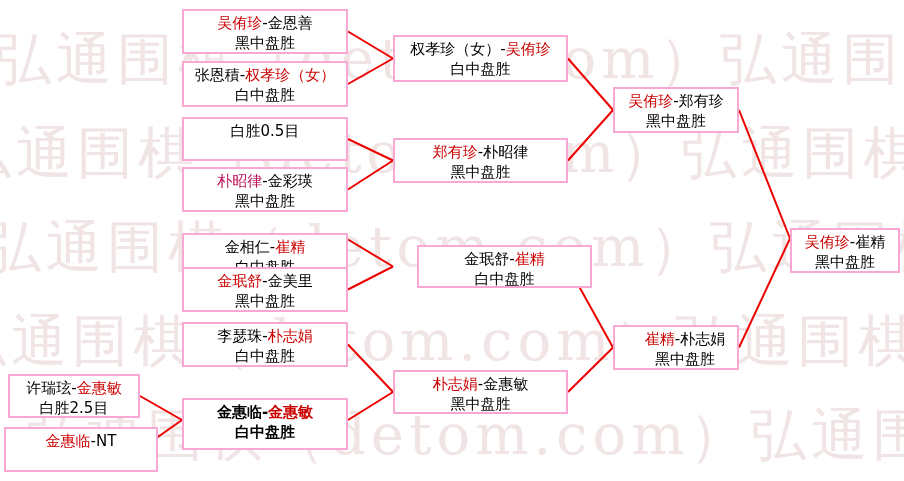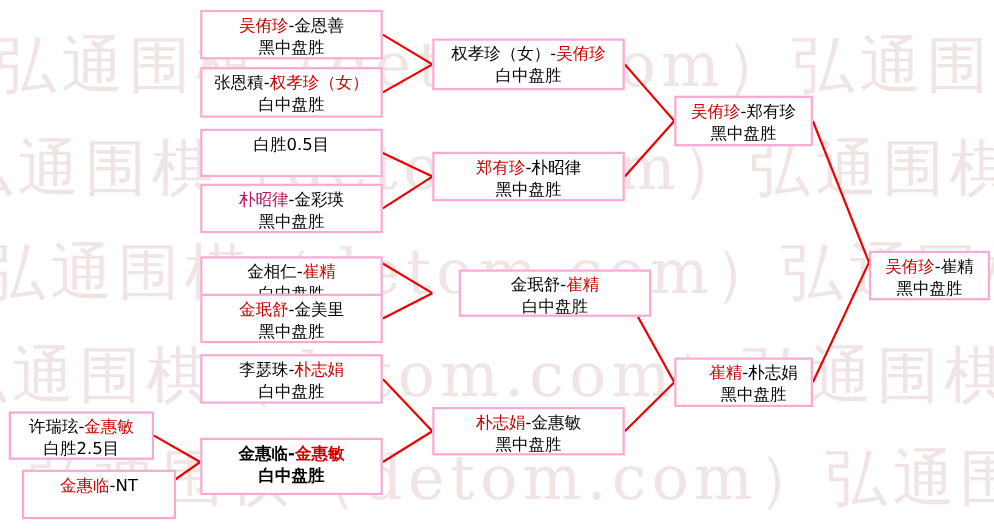--- a/index.html
+++ b/index.html
@@ -69,21 +69,21 @@
       <line x1="568" y1="266.5" x2="613" y2="347.5" stroke="#ee0000" stroke-width="2"></line>
       <line x1="568" y1="392" x2="613" y2="347.5" stroke="#ee0000" stroke-width="2"></line>
       <line x1="739" y1="110" x2="790" y2="238.5" stroke="#ee0000" stroke-width="2"></line>
       <line x1="739" y1="347.5" x2="790" y2="238.5" stroke="#ee0000" stroke-width="2"></line>
     </svg>
   <div>
       <div class="match" style="left: 8px; top: 374px; width: 132px; height: 44px;">
         <div class="l1"><span class="">许瑞玹-</span><span class="red" style="color: rgb(204, 0, 0);">金惠敏</span></div>
         <div class="l2">白胜2.5目</div>
       </div>
-      <div class="match" style="left: 20px; top: 427px; width: 140px; height: 45px;">
+      <div class="match" style="left: 4px; top: 427px; width: 154px; height: 45px;">
         <div class="l1"><span class="red" style="color: rgb(204, 0, 0);">金惠临</span><span class="">-NT</span></div>
         <div class="l2"></div>
       </div>
       <div class="match" style="left: 182px; top: 9px; width: 166px; height: 45px;">
         <div class="l1"><span class="red" style="color: rgb(204, 0, 0);">吴侑珍</span><span class="">-金恩善</span></div>
         <div class="l2">黑中盘胜</div>
       </div>
       <div class="match" style="left: 182px; top: 61px; width: 166px; height: 46px;">
         <div class="l1"><span class="">张恩積-</span><span class="red" style="color: rgb(204, 0, 0);">权孝珍（女）</span></div>
         <div class="l2">白中盘胜</div>

